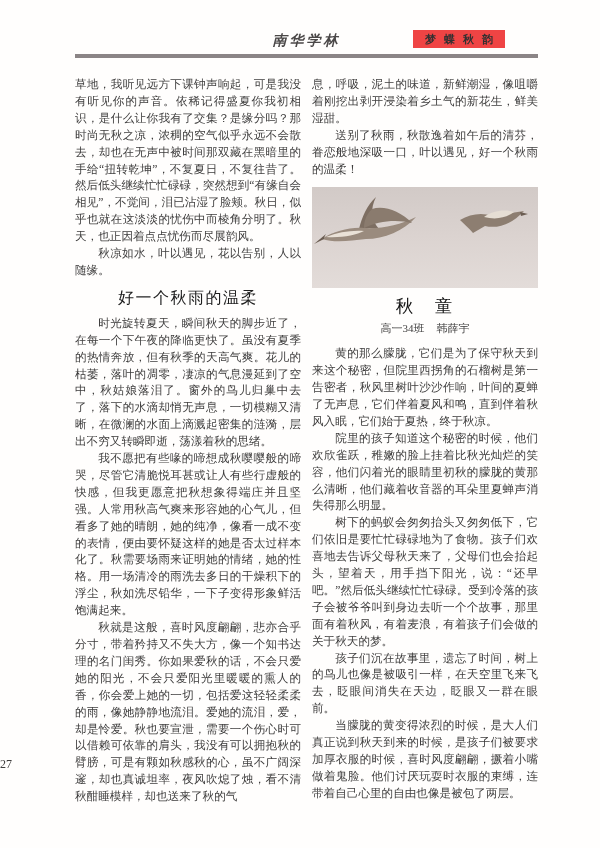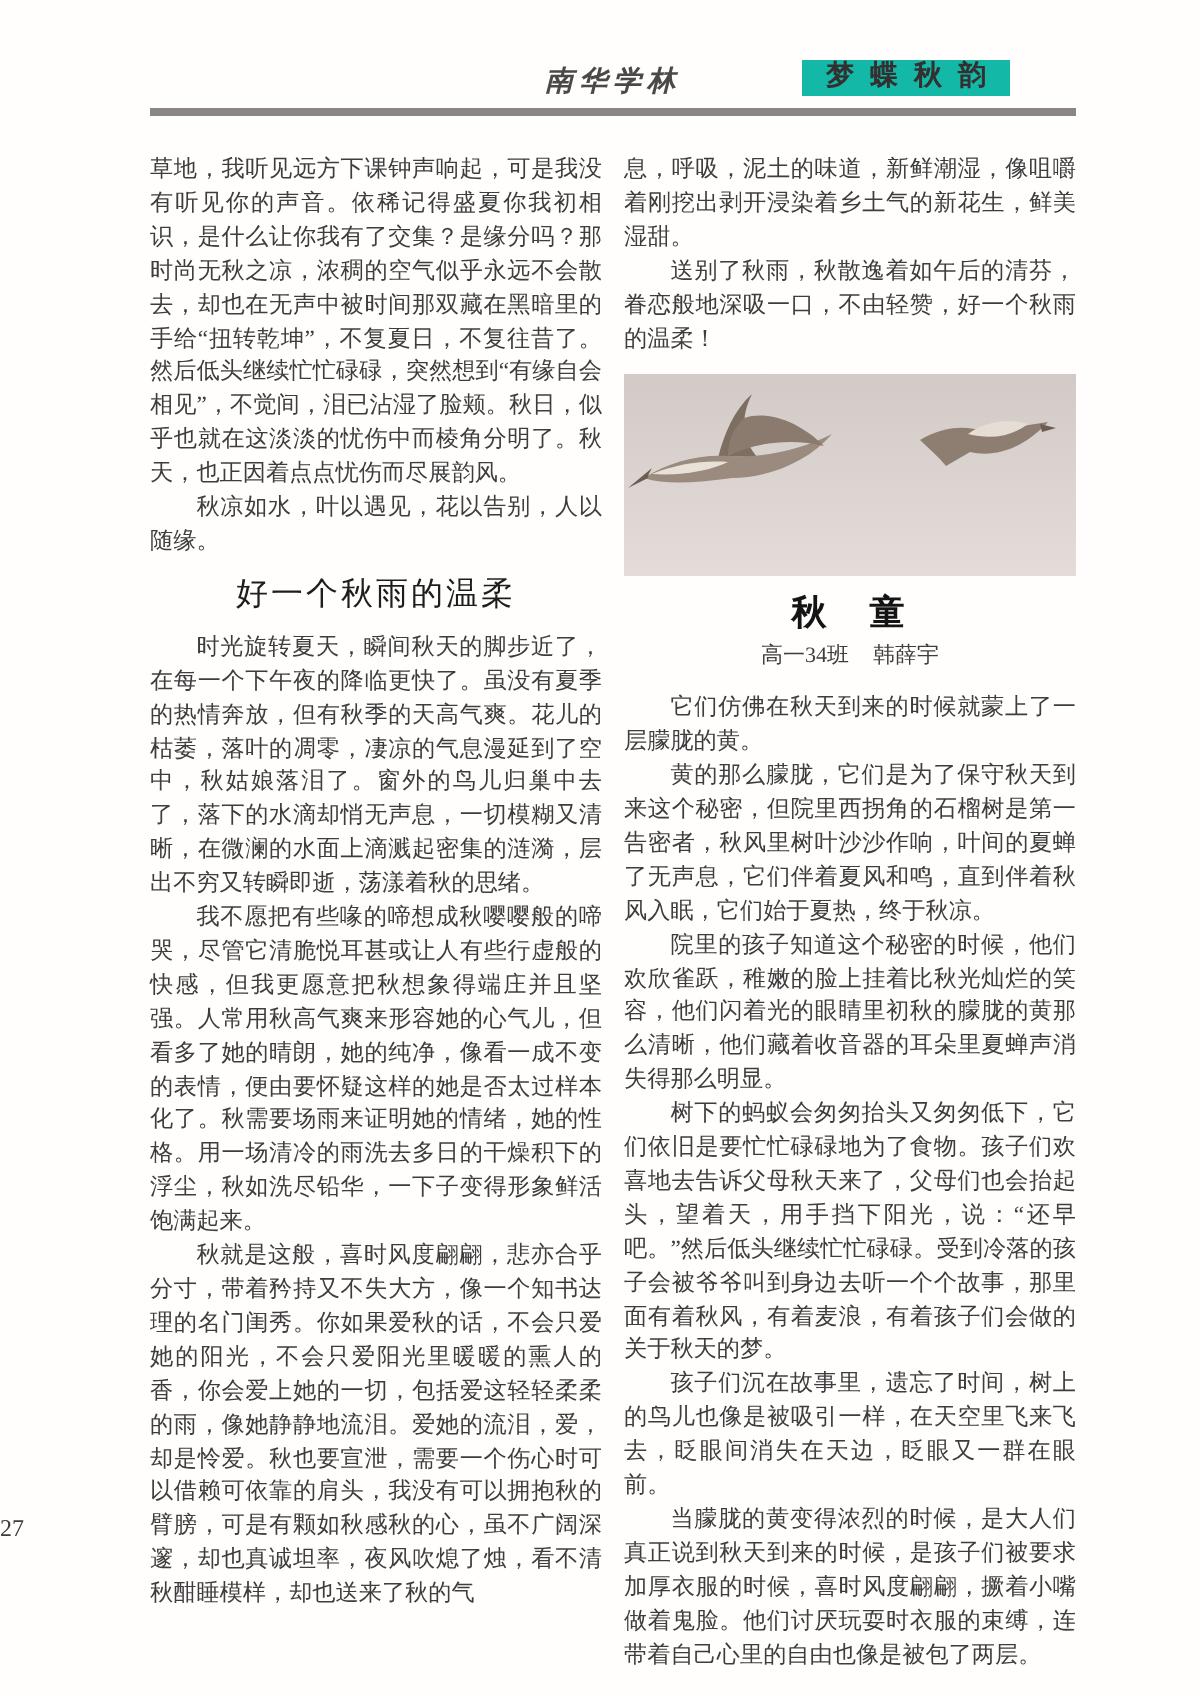--- a/index.html
+++ b/index.html
@@ -10,31 +10,31 @@
   }
   .content { position:absolute; left:75px; top:30px; width:463px; }
   .header { position:relative; height:21px; }
   .journal {
     position:absolute; left:0; right:0; top:2px; text-align:center;
     font-size:14px; font-weight:bold; font-style:italic;
     letter-spacing:3px; color:#4b4848;
   }
   .badge {
     position:absolute; right:33px; top:0; box-sizing:border-box;
-    background:#14b8a6; color:#343031; font-size:14px; font-weight:bold;
+    background:#ef4444; color:#343031; font-size:11px; font-weight:bold;
     letter-spacing:8px; padding:2px 4px 2px 12px; line-height:14px;
   }
   .rule { height:4px; background:#8b8586; margin-top:3px; }
   .cols { display:flex; gap:11px; margin-top:19px; }
   .col { width:226px; font-size:11.6px; line-height:16.9px; text-align:justify; }
   .col p { margin:0; text-indent:2em; }
   .col p.cont { text-indent:0; }
   .art-head { text-align:center; margin:10px 0 9px; }
   .t1 { font-size:16px; font-weight:normal; letter-spacing:1.5px; color:#1d1d1d; }
-  .t2 { font-size:17.5px; font-weight:bold; letter-spacing:2px; color:#141414; }
+  .t2 { font-size:17.5px; font-weight:normal; letter-spacing:2px; color:#141414; }
   .byline { font-size:11px; margin-top:5px; color:#3e3d3d; }
   .byline .name { margin-left:12px; }
   figure.photo {
     margin:9px 0 4px; width:226px; height:101px;
     background:linear-gradient(180deg,#d2cac7 0%,#dcd4d1 55%,#e3dcd9 100%);
   }
   figure.photo svg { display:block; width:100%; height:100%; }
   .footer {
     position:absolute; left:0; top:757px; width:600px; 
     font-size:12px; color:#3e3d3d;
@@ -62,21 +62,21 @@
           <div class="t1">好一个秋雨的温柔</div>
         </div>
 
         <p>时光旋转夏天，瞬间秋天的脚步近了，在每一个下午夜的降临更快了。虽没有夏季的热情奔放，但有秋季的天高气爽。花儿的枯萎，落叶的凋零，凄凉的气息漫延到了空中，秋姑娘落泪了。窗外的鸟儿归巢中去了，落下的水滴却悄无声息，一切模糊又清晰，在微澜的水面上滴溅起密集的涟漪，层出不穷又转瞬即逝，荡漾着秋的思绪。</p>
         <p>我不愿把有些喙的啼想成秋嘤嘤般的啼哭，尽管它清脆悦耳甚或让人有些行虚般的快感，但我更愿意把秋想象得端庄并且坚强。人常用秋高气爽来形容她的心气儿，但看多了她的晴朗，她的纯净，像看一成不变的表情，便由要怀疑这样的她是否太过样本化了。秋需要场雨来证明她的情绪，她的性格。用一场清冷的雨洗去多日的干燥积下的浮尘，秋如洗尽铅华，一下子变得形象鲜活饱满起来。</p>
         <p>秋就是这般，喜时风度翩翩，悲亦合乎分寸，带着矜持又不失大方，像一个知书达理的名门闺秀。你如果爱秋的话，不会只爱她的阳光，不会只爱阳光里暖暖的熏人的香，你会爱上她的一切，包括爱这轻轻柔柔的雨，像她静静地流泪。爱她的流泪，爱，却是怜爱。秋也要宣泄，需要一个伤心时可以借赖可依靠的肩头，我没有可以拥抱秋的臂膀，可是有颗如秋感秋的心，虽不广阔深邃，却也真诚坦率，夜风吹熄了烛，看不清秋酣睡模样，却也送来了秋的气</p>
       </div>
 
       <div class="col">
         <p class="cont">息，呼吸，泥土的味道，新鲜潮湿，像咀嚼着刚挖出剥开浸染着乡土气的新花生，鲜美湿甜。</p>
-        <p>送别了秋雨，秋散逸着如午后的清芬，眷恋般地深吸一口，不由轻赞，好一个秋雨的温柔！</p>
+        <p>送别了秋雨，秋散逸着如午后的清芬，眷恋般地深吸一口，叶以遇见，好一个秋雨的温柔！</p>
 
         <figure class="photo">
           <svg viewBox="0 0 226 101" xmlns="http://www.w3.org/2000/svg">
 
             <g>
               <path d="M64,10 C58,22 59,33 67,42 C60,41 53,41 47,42 C50,30 55,18 64,10 Z" fill="#7d6e62"></path>
               <path d="M10,52 C22,44 38,40 52,41 C70,42 88,38 104,30 C92,44 72,52 54,52 C38,54 22,56 10,52 Z" fill="#9a8b7e"></path>
               <path d="M12,52 L2,57 L14,47 C13,49 12,50 12,52 Z" fill="#6b5d52"></path>
               <path d="M52,41 C66,34 84,32 100,36 C88,24 72,18 60,22 C54,28 52,34 52,41 Z" fill="#8a7b6e"></path>
               <path d="M14,50 C26,45 40,43 52,44 C44,48 30,51 14,50 Z" fill="#e9e1d7"></path>
@@ -90,21 +90,20 @@
           </svg>
         </figure>
 
         <div class="art-head">
           <div class="t2">秋　童</div>
           <div class="byline">
             <span class="cls">高一34班</span><span class="name">韩薛宇</span>
           </div>
         </div>
 
-        <p>它们仿佛在秋天到来的时候就蒙上了一层朦胧的黄。</p>
         <p>黄的那么朦胧，它们是为了保守秋天到来这个秘密，但院里西拐角的石榴树是第一告密者，秋风里树叶沙沙作响，叶间的夏蝉了无声息，它们伴着夏风和鸣，直到伴着秋风入眠，它们始于夏热，终于秋凉。</p>
         <p>院里的孩子知道这个秘密的时候，他们欢欣雀跃，稚嫩的脸上挂着比秋光灿烂的笑容，他们闪着光的眼睛里初秋的朦胧的黄那么清晰，他们藏着收音器的耳朵里夏蝉声消失得那么明显。</p>
         <p>树下的蚂蚁会匆匆抬头又匆匆低下，它们依旧是要忙忙碌碌地为了食物。孩子们欢喜地去告诉父母秋天来了，父母们也会抬起头，望着天，用手挡下阳光，说：“还早吧。”然后低头继续忙忙碌碌。受到冷落的孩子会被爷爷叫到身边去听一个个故事，那里面有着秋风，有着麦浪，有着孩子们会做的关于秋天的梦。</p>
         <p>孩子们沉在故事里，遗忘了时间，树上的鸟儿也像是被吸引一样，在天空里飞来飞去，眨眼间消失在天边，眨眼又一群在眼前。</p>
         <p>当朦胧的黄变得浓烈的时候，是大人们真正说到秋天到来的时候，是孩子们被要求加厚衣服的时候，喜时风度翩翩，撅着小嘴做着鬼脸。他们讨厌玩耍时衣服的束缚，连带着自己心里的自由也像是被包了两层。</p>
       </div>
 
     </div>
   </div>
 

